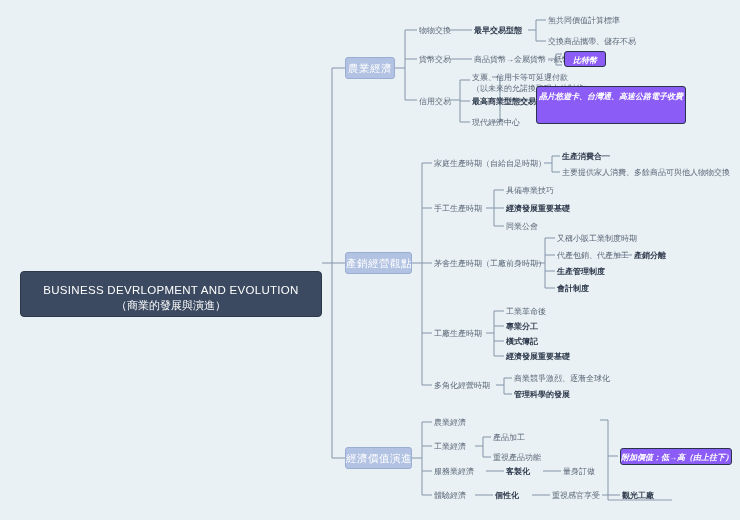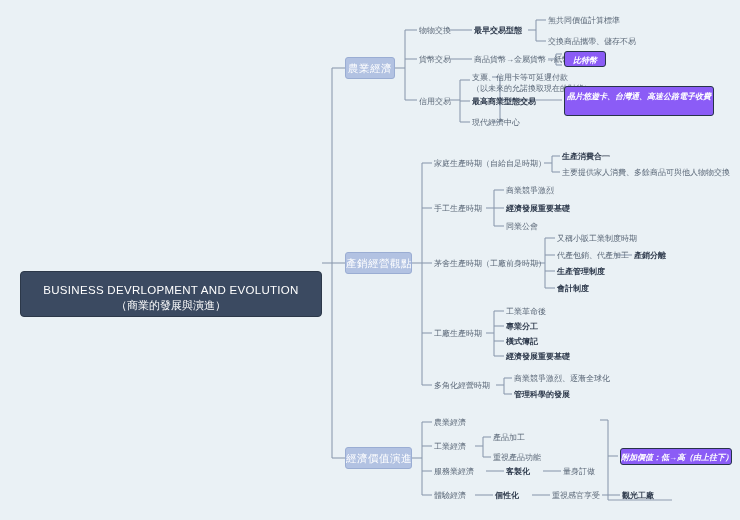--- a/index.html
+++ b/index.html
@@ -200,30 +200,30 @@
   <div class="lbl" style="left:419px;top:54px;">貨幣交易</div>
   <div class="lbl" style="left:474px;top:54px;">商品貨幣→金屬貨幣→紙幣</div>
   <div class="callout" style="left:564px;top:51px;width:42px;height:16px;padding-top:3px;">比特幣</div>
 
   <div class="lbl" style="left:419px;top:96px;">信用交易</div>
   <div class="lbl two" style="left:472px;top:73px;">支票、信用卡等可延遲付款</div>
   <div class="lbl two" style="left:472px;top:84px;">（以未來的允諾換取現在的財貨）</div>
   <div class="lbl b" style="left:472px;top:96px;">最高商業型態交易</div>
   <div class="lbl" style="left:472px;top:117px;">現代經濟中心</div>
 
-  <div class="callout wrap" style="left:564px;top:86px;width:150px;height:30px;padding-top:4px;">
+  <div class="callout wrap" style="left:536px;top:86px;width:150px;height:38px;padding-top:4px;">
     <div>晶片悠遊卡、台灣通、高速公路電子收費</div>
   </div>
 
   <div class="lbl" style="left:434px;top:158px;">家庭生產時期（自給自足時期）</div>
   <div class="lbl b" style="left:562px;top:151px;">生產消費合一</div>
   <div class="lbl" style="left:562px;top:167px;">主要提供家人消費、多餘商品可與他人物物交換</div>
 
   <div class="lbl" style="left:434px;top:203px;">手工生產時期</div>
-  <div class="lbl" style="left:506px;top:185px;">商業競爭激烈</div>
+  <div class="lbl" style="left:506px;top:185px;">具備專業技巧</div>
   <div class="lbl b" style="left:506px;top:203px;">經濟發展重要基礎</div>
   <div class="lbl" style="left:506px;top:221px;">同業公會</div>
 
   <div class="lbl" style="left:434px;top:258px;">茅舍生產時期（工廠前身時期）</div>
   <div class="lbl" style="left:557px;top:233px;">又稱小販工業制度時期</div>
   <div class="lbl" style="left:557px;top:250px;">代產包銷、代產加工</div>
   <div class="lbl b" style="left:634px;top:250px;">產銷分離</div>
   <div class="lbl b" style="left:557px;top:266px;">生產管理制度</div>
   <div class="lbl b" style="left:557px;top:283px;">會計制度</div>
 

